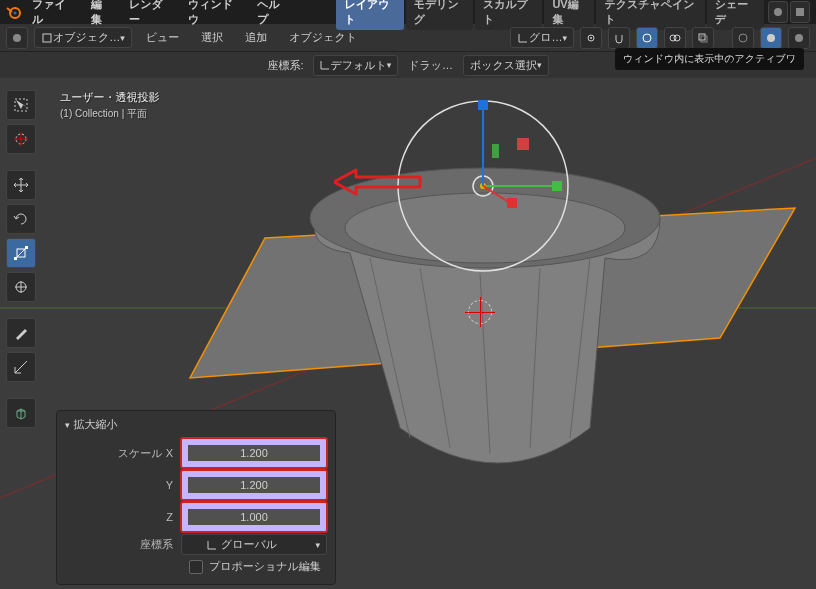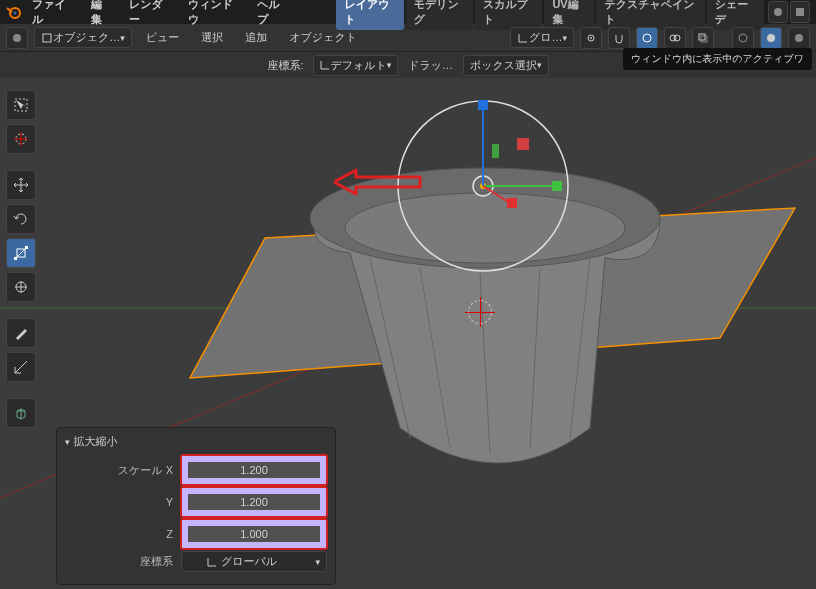--- a/index.html
+++ b/index.html
@@ -7,21 +7,21 @@
   .topbar { height:24px; background:#1e1e1e; display:flex; align-items:center; padding:0 6px; gap:2px;font-weight:bold; }
   .logo svg { display:block; }
   .menu-item { padding:3px 8px; color:#d0d0d0; cursor:pointer; }
   .ws-tab { padding:3px 8px; border-radius:3px; cursor:pointer; }
   .ws-tab.active { background:#4a6a9a; color:#fff; }
   .ws-tab.inactive { background:#2b2b2b; color:#bbb; }
   .hdr2 { height:28px; background:#333; display:flex; align-items:center; padding:0 6px; gap:6px; border-bottom:1px solid #222; }
   .dd { background:#2b2b2b; border:1px solid #444; border-radius:3px; padding:2px 6px; display:flex; align-items:center; cursor:pointer; }
   .iconbtn { width:22px; height:22px; background:#2b2b2b; border:1px solid #444; border-radius:3px; display:flex; align-items:center; justify-content:center; cursor:pointer; }
   .iconbtn.blue { background:#3a6aa0; }
-  .tooltip { position:absolute; right:4px; top:48px; background:#111; color:#ddd; padding:4px 8px; border-radius:3px; font-size:10px; }
+  .tooltip { position:absolute; right:12px; top:48px; background:#111; color:#ddd; padding:4px 8px; border-radius:3px; font-size:10px; }
   .hdr3 { height:26px; background:#333; display:flex; align-items:center; padding:0 6px; gap:10px;justify-content:center; }
   .viewport { position:absolute; left:0; right:0; top:78px; bottom:0; background:#3c3c3c; overflow:hidden; }
   .toolbar { position:absolute; left:6px; top:12px; display:flex; flex-direction:column; gap:4px; }
   .tool { width:30px; height:30px; background:#2b2b2b; border:1px solid #444; border-radius:3px; display:flex; align-items:center; justify-content:center; cursor:pointer; }
   .tool.active { background:#3a6aa0; }
   .tool.spacer { background:transparent; border:none; height:8px; }
   .overlay { position:absolute; left:60px; top:12px; color:#eee; text-shadow:1px 1px 1px #222; }
   .overlay .line2 { color:#ccc; font-size:10px; margin-top:2px; }
   .panel { position:absolute; left:56px; bottom:4px; width:280px; background:#333; border:1px solid #222; border-radius:4px; padding:6px 8px 10px; }
   .panel-title { display:flex; align-items:center; gap:4px; cursor:pointer; margin-bottom:6px; }
@@ -211,20 +211,24 @@
   <svg class="arrow" width="90" height="28">
     <polygon points="0,14 22,2 22,9 86,9 86,19 22,19 22,26" fill="none" stroke="#e02020" stroke-width="3" stroke-linejoin="round"></polygon>
   </svg>
 
   <div class="cursor3d">
     <div class="ring"></div>
     <div class="cross h"></div>
     <div class="cross v"></div>
   </div>
 
+  <div class="overlay">
+    <div>ユーザー・透視投影</div>
+    <div class="line2">(1) Collection | 平面</div>
+  </div>
 
   <div class="toolbar">
     <div class="tool">
         <svg width="16" height="16">
           <rect x="2" y="2" width="12" height="12" fill="none" stroke="#ccc" stroke-dasharray="2"></rect>
           <path d="M3 3 L8 12 L10 8 L14 10 Z" fill="#ccc"></path>
         </svg>
       </div>
     <div class="tool">
         <svg width="16" height="16">
@@ -301,15 +305,19 @@
       <div class="dd2">
         <span style="display:flex;gap:4px;align-items:center;padding-left:19px;">
           <svg width="10" height="10">
               <path d="M1 9 L1 1 M1 9 L9 9" stroke="#ccc"></path>
             </svg>
           <span>グローバル</span>
         </span>
         <span class="caret">▾</span>
       </div>
     </div>
+    <div class="chkrow">
+      <div class="chkbox"></div>
+      <span>プロポーショナル編集</span>
+    </div>
   </div>
 
 </div>
 
 </body></html>

